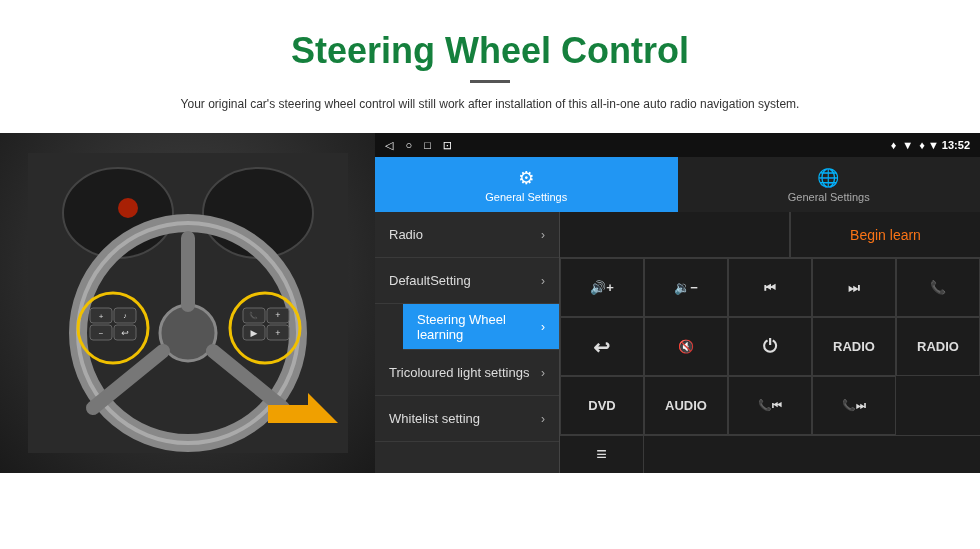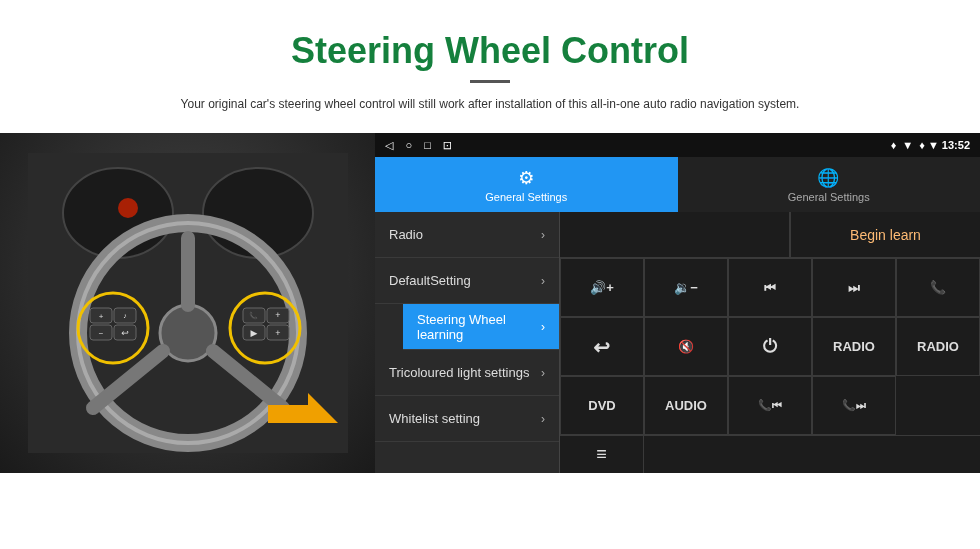--- a/index.html
+++ b/index.html
@@ -206,21 +206,21 @@
       height: 100%;
       border-right: 1px solid #3a3a3a;
     }
 
     .begin-learn-btn {
       width: 190px;
       height: 100%;
       display: flex;
       align-items: center;
       justify-content: center;
-      color: #fdba74;
+      color: #f97316;
       font-size: 14px;
       cursor: pointer;
       border-left: 1px solid #3a3a3a;
       text-align: right;
     }
 
     
     .ctrl-grid {
       display: grid;
       grid-template-columns: repeat(5, 1fr);

